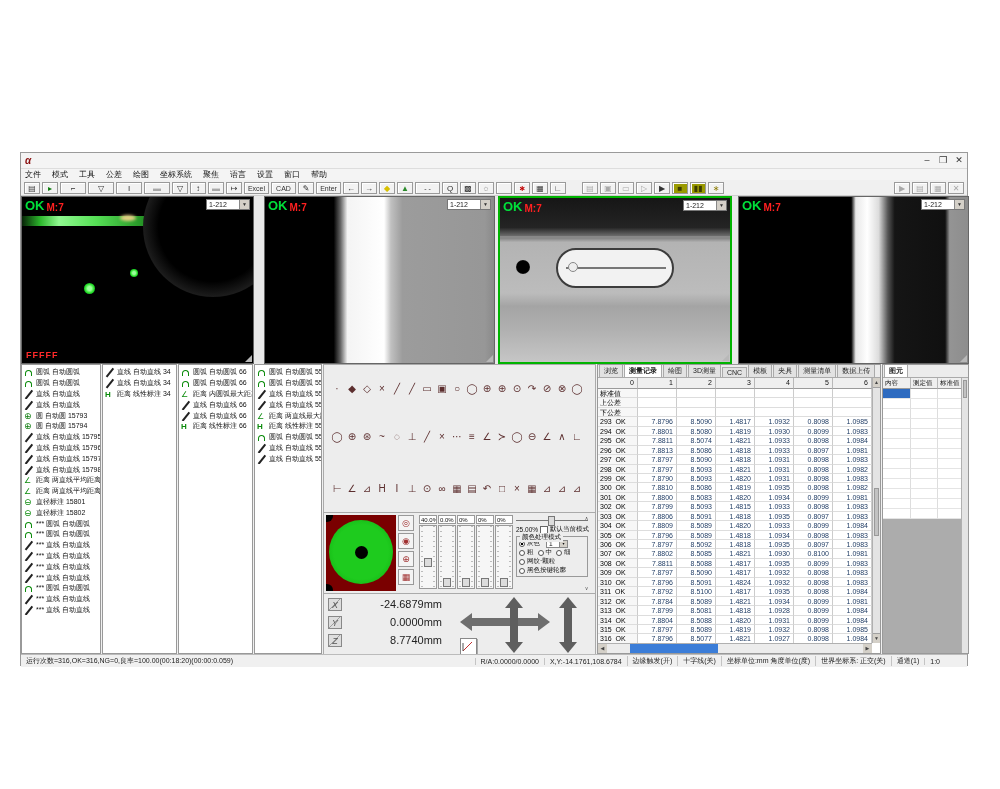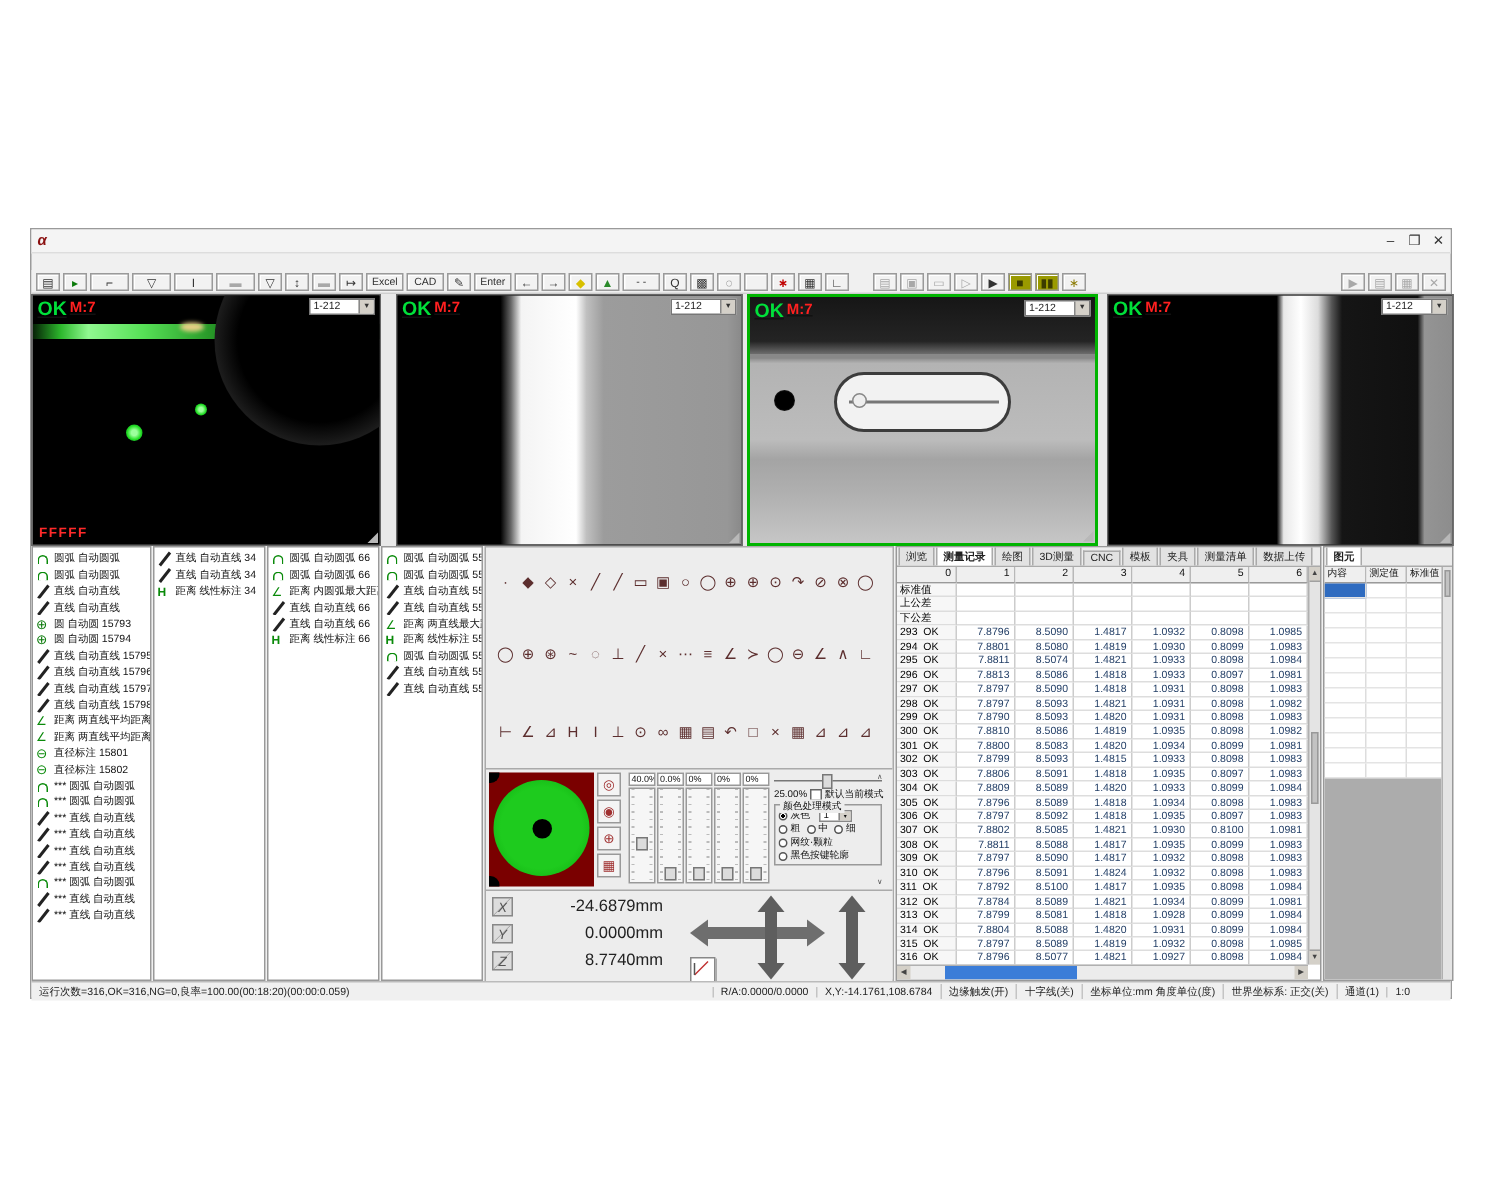--- a/index.html
+++ b/index.html
@@ -27,21 +27,21 @@
   .cam1{left:0;width:233px}.cam2{left:243px;width:231px}.cam3{left:477px;width:234px}.cam4{left:717px;width:231px}
   .scene{position:absolute;left:0;top:0;right:0;bottom:0;}
   .cam2 .scene{background:linear-gradient(90deg,#000 0%,#000 30%,#666 33%,#f4f4f4 36%,#fff 52%,#c0c0c0 55%,#9c9c9c 60%,#979797 96%,#8a8a8a 100%);}
   .cam4 .scene{background:linear-gradient(90deg,#000 0%,#000 49%,#e8e8e8 51%,#fff 56%,#dcdcdc 61%,#555 65%,#151515 68%,#101010 90%,#949494 92%,#8d8d8d 100%);}
   .gband{position:absolute;left:0;top:19px;width:100%;height:10px;background:linear-gradient(90deg,#062206 0%,#2db82d 8%,#90f890 16%,#56e056 32%,#1f8a1f 55%,#0a3a0a 80%,#010 100%);filter:blur(.4px);}
   .gspot{position:absolute;left:98px;top:18px;width:16px;height:6px;background:#e8cf85;border-radius:50%;filter:blur(1.5px);}
   .gdot1{position:absolute;left:62px;top:86px;width:11px;height:11px;border-radius:50%;background:radial-gradient(circle,#9cff9c 0 25%,#22dd22 60%,#063 100%);}
   .gdot2{position:absolute;left:108px;top:72px;width:8px;height:8px;border-radius:50%;background:radial-gradient(circle,#9cff9c 0 25%,#22dd22 60%,#063 100%);}
   .gcircle{position:absolute;right:-30px;top:-40px;width:140px;height:140px;border-radius:50%;background:radial-gradient(circle,#000 55%,#1c1c1c 70%,#000 78%);}
   .ftext{position:absolute;left:4px;bottom:3px;color:#ff2a2a;font-size:9px;font-weight:bold;letter-spacing:1px;}
-  .cam-ov{position:absolute;left:3px;top:1px;display:flex;align-items:center;gap:2px;text-decoration:underline;}
+  .cam-ov{position:absolute;left:3px;top:1px;display:flex;align-items:flex-end;gap:2px;}
   .okt{color:#00e03a;font-size:13px;font-weight:bold;}
   .mt{color:#ff2020;font-size:10px;font-weight:bold;}
   .cam-sel{position:absolute;top:2px;right:3px;width:44px;height:11px;background:#fff;border:1px solid #777;font-size:7px;display:flex;align-items:center;box-sizing:border-box;}
   .cam-sel .tx{flex:1;padding-left:2px;color:#222;}
   .cam-sel .dd{width:9px;height:9px;background:#d4d0c8;border-left:1px solid #888;font-size:5px;line-height:9px;text-align:center;color:#333;}
   .rsz{position:absolute;right:1px;bottom:1px;width:0;height:0;border-left:7px solid transparent;border-bottom:7px solid #b8b8b8;}
   
   .p3base{position:absolute;left:0;top:0;right:0;bottom:0;background:linear-gradient(180deg,#161616 0%,#242424 18%,#6a6a6a 23%,#b3b3b3 27%,#bcbcbc 58%,#a4a4a4 66%,#b0b0b0 80%,#c6c6c6 100%);}
   .p3slot{position:absolute;left:56px;top:50px;width:118px;height:40px;border:2px solid #3c3c3c;border-radius:20px;background:#f2f2f2;box-sizing:border-box;}
   .p3pin{position:absolute;left:8px;top:17px;width:100px;height:2px;background:#777;}
@@ -155,20 +155,33 @@
 
   <div class="titlebar">
     <span class="appicon">α</span>
     <span class="winctl">
       <span class="wbtn">–</span>
       <span class="wbtn">❒</span>
       <span class="wbtn">✕</span>
     </span>
   </div>
 
+  <div class="menubar" id="menubar">
+      <span class="mi">文件</span>
+      <span class="mi">模式</span>
+      <span class="mi">工具</span>
+      <span class="mi">公差</span>
+      <span class="mi">绘图</span>
+      <span class="mi">坐标系统</span>
+      <span class="mi">聚焦</span>
+      <span class="mi">语言</span>
+      <span class="mi">设置</span>
+      <span class="mi">窗口</span>
+      <span class="mi">帮助</span>
+    </div>
 
   <div class="toolbar" id="toolbar">
       <span class="tb">▤</span>
       <span class="tb grn">▸</span>
       <span class="tb wide">⌐</span>
       <span class="tb wide">▽</span>
       <span class="tb wide">I</span>
       <span class="tb wide dis">▬</span>
       <span class="tb">▽</span>
       <span class="tb">↕</span>

